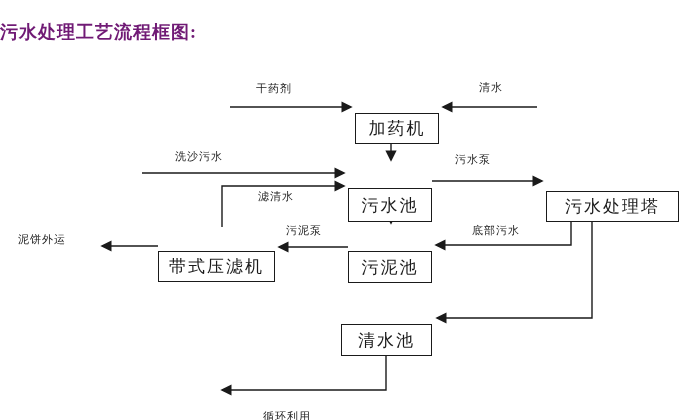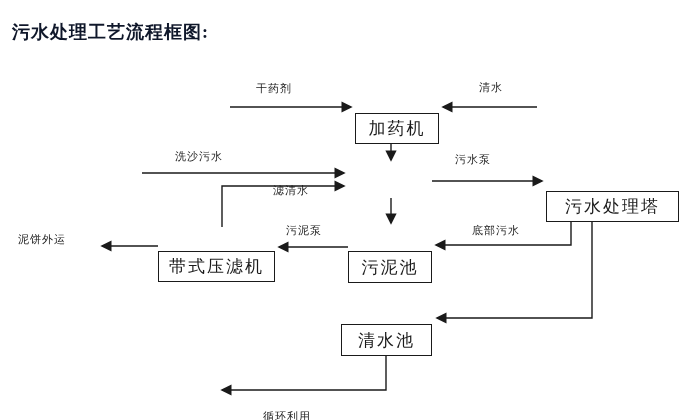--- a/index.html
+++ b/index.html
@@ -11,24 +11,24 @@
     font-family: "Liberation Serif", "DejaVu Serif", serif;
   }
   .canvas {
     position: relative;
     width: 700px; height: 420px;
     background: #ffffff;
     overflow: hidden;
   }
   .title {
     position: absolute;
-    left: 12px; top: 20px;
+    left: 0; top: 20px;
     font-size: 18px;
     font-weight: bold;
-    color: #0f172a;
+    color: #701a75;
     letter-spacing: 1px;
     white-space: nowrap;
   }
   .node {
     position: absolute;
     box-sizing: border-box;
     border: 1.5px solid #1a1a1a;
     background: #ffffff;
     display: flex;
     align-items: center;
@@ -80,20 +80,23 @@
     <path class="edge" d="M348,247 L279,247" marker-end="url(#arr)"></path>
     <path class="edge" d="M158,246 L102,246" marker-end="url(#arr)"></path>
     <path class="edge" d="M592,197 L592,318 L437,318" marker-end="url(#arr)"></path>
     <path class="edge" d="M386,332 L386,390 L222,390" marker-end="url(#arr)"></path>
   </svg>
 
   <div class="node" style="left:355px; top:89px;  width:84px;  height:31px;">
     <span>加药机</span>
   </div>
 
+  <div class="node" style="left:348px; top:164px; width:84px;  height:34px;">
+    <span>污水池</span>
+  </div>
 
   <div class="node" style="left:546px; top:167px; width:133px; height:31px;">
     <span>污水处理塔</span>
   </div>
 
   <div class="node" style="left:348px; top:227px; width:84px;  height:32px;">
     <span>污泥池</span>
   </div>
 
   <div class="node" style="left:158px; top:227px; width:117px; height:31px;">
@@ -105,21 +108,21 @@
   </div>
 
   <div class="edge-label" style="left:256px; top:81px;">干药剂</div>
 
   <div class="edge-label" style="left:479px; top:80px;">清水</div>
 
   <div class="edge-label" style="left:175px; top:149px;">洗沙污水</div>
 
   <div class="edge-label" style="left:455px; top:152px;">污水泵</div>
 
-  <div class="edge-label" style="left:258px; top:183px;margin-left:15px;">滤清水</div>
+  <div class="edge-label" style="left:258px; top:189px;">滤清水</div>
 
   <div class="edge-label" style="left:286px; top:223px;">污泥泵</div>
 
   <div class="edge-label" style="left:472px; top:223px;">底部污水</div>
 
   <div class="edge-label" style="left:18px; top:232px;">泥饼外运</div>
 
   <div class="edge-label" style="left:263px; top:366px;margin-top:43px;">循环利用</div>
 
 </div>

